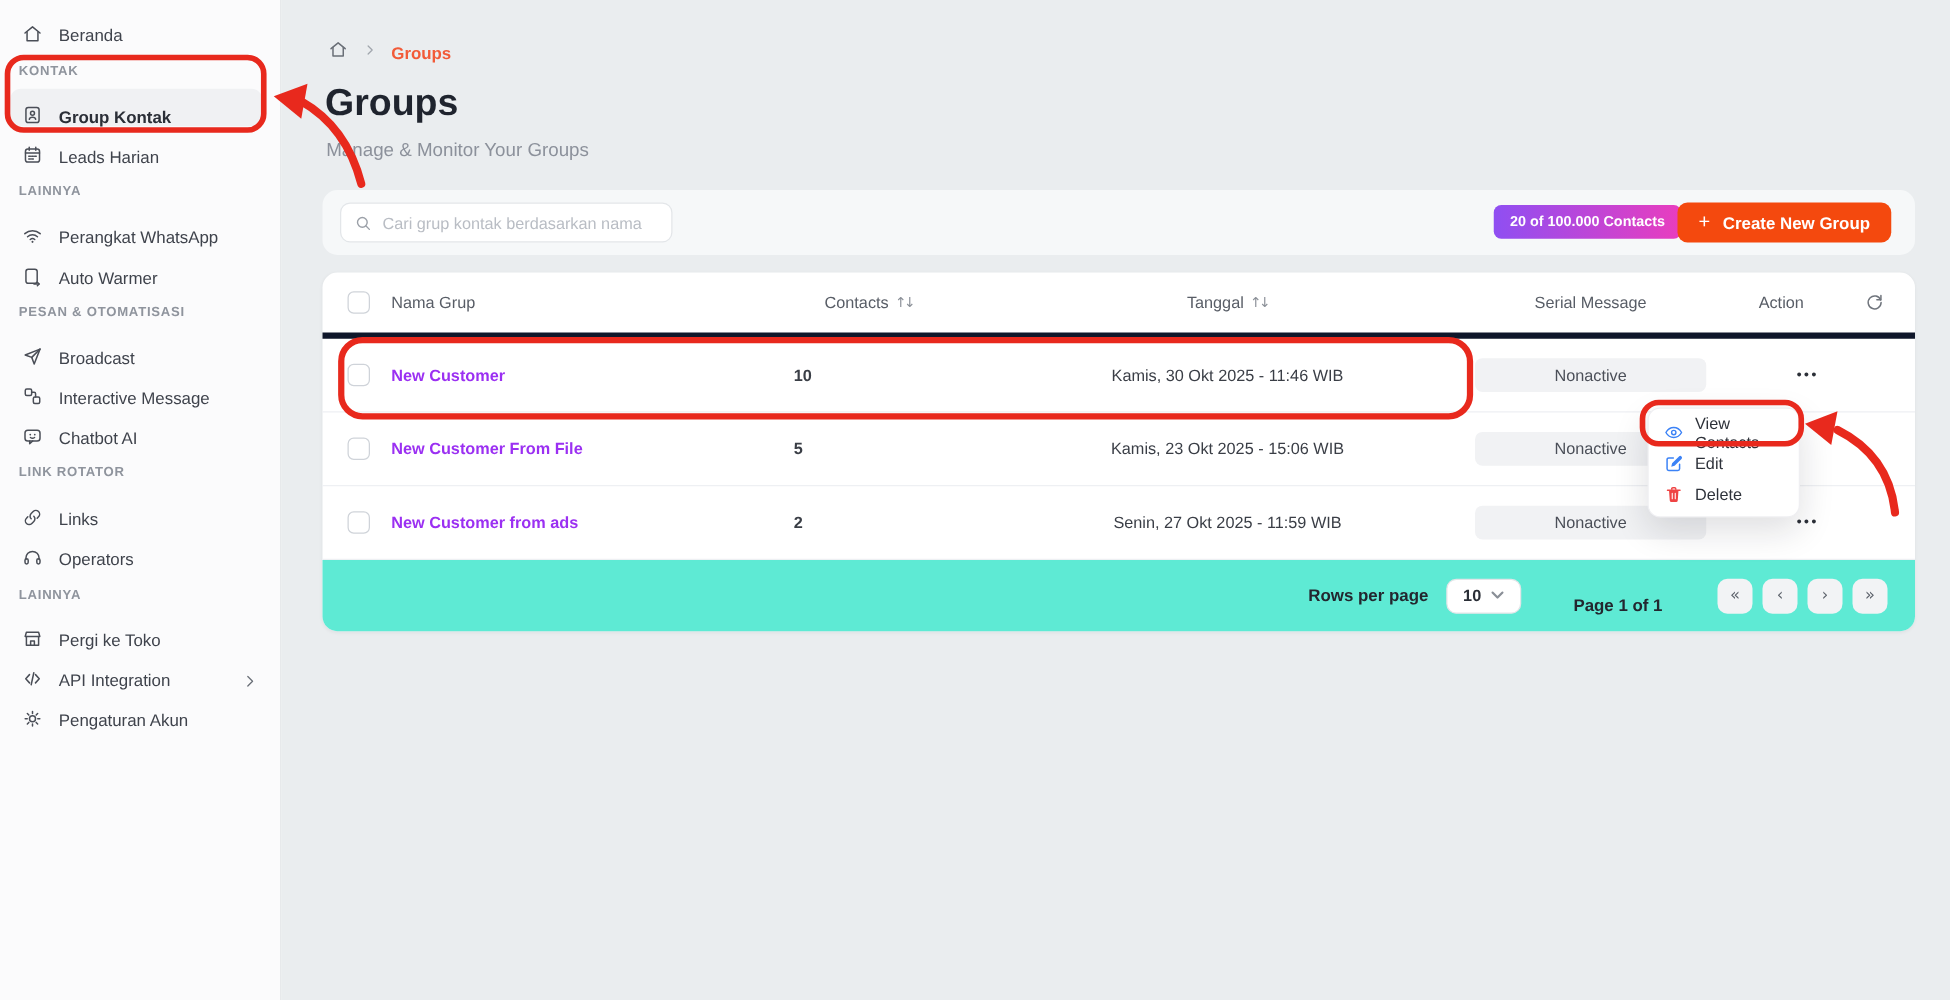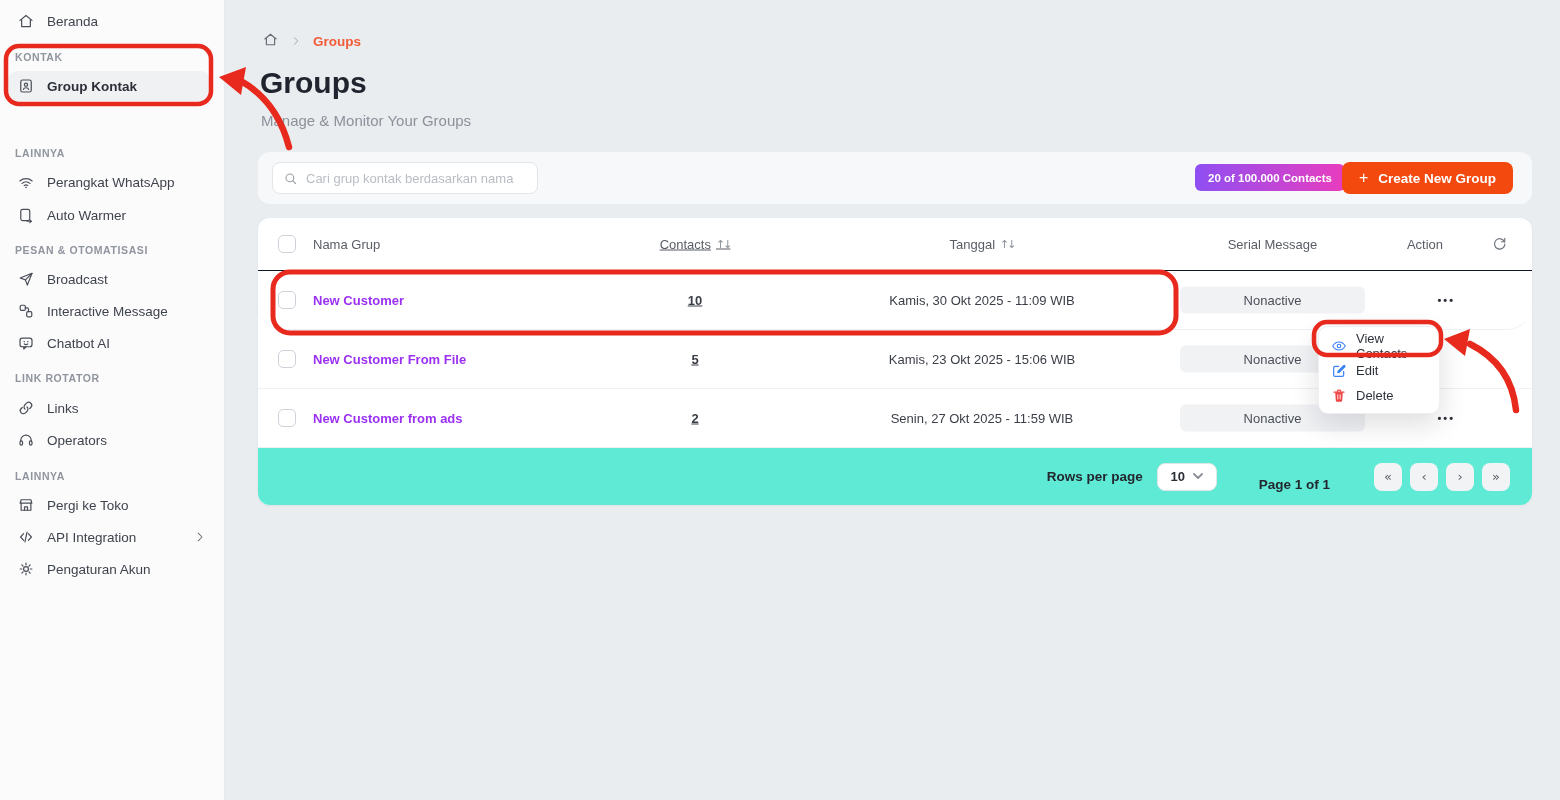--- a/index.html
+++ b/index.html
@@ -2,21 +2,21 @@
 <html><head>
 <meta charset="utf-8">
 <style>
   * { margin:0; padding:0; box-sizing:border-box; }
   html,body { width:1560px; height:800px; }
   body { font-family:"Liberation Sans","DejaVu Sans",sans-serif; background:#eaedef; }
   .app { position:relative; width:1560px; height:800px; overflow:hidden; background:#eaedef; }
 
   
   .sidebar { position:absolute; left:0; top:0; width:225px; height:800px; background:#fbfbfc; border-right:1px solid #e7e9eb; }
-  .srow { position:absolute; left:0; width:225px; height:30px; display:flex; align-items:center; padding-left:17px; gap:12px; cursor:pointer; }
+  .srow { position:absolute; left:0; width:225px; height:30px; display:flex; align-items:flex-end; padding-left:17px; gap:12px; cursor:pointer; }
   .srow .slabel { font-size:13.5px; color:#3f434c; }
   .srow.active .slabel { font-weight:700; color:#2b2f37; }
   .active-bg { position:absolute; left:8px; top:71px; width:202px; height:30px; background:#f0f1f3; border-radius:9px; }
   .ssec { position:absolute; left:15px; height:14px; font-size:10.5px; font-weight:700; letter-spacing:.6px; color:#8f949d; display:flex; align-items:center; }
   .sicon { width:18px; height:18px; display:flex; align-items:center; justify-content:center; flex:none; }
   .sicon svg { width:18px; height:18px; stroke:#4a4e57; fill:none; stroke-width:1.6; stroke-linecap:round; stroke-linejoin:round; }
   .sicon svg .fil { fill:#4a4e57; stroke:none; }
   .sub-chevron { position:absolute; right:18px; width:14px; height:14px; }
   .sub-chevron svg { width:14px; height:14px; stroke:#6b7078; fill:none; stroke-width:1.8; stroke-linecap:round; stroke-linejoin:round; }
 
@@ -33,27 +33,27 @@
   .search { position:absolute; left:14px; top:10px; width:266px; height:32px; background:#fff; border:1px solid #e3e6e9; border-radius:8px; display:flex; align-items:center; padding:0 10px; gap:8px; }
   .search svg { width:15px; height:15px; stroke:#9ba0a8; fill:none; stroke-width:1.8; stroke-linecap:round; flex:none; }
   .search input { border:none; outline:none; background:transparent; font-size:13px; color:#a16207; width:100%; font-family:inherit; }
   .search input::placeholder { color:#b9bdc4; }
   .contacts-badge { position:absolute; right:187px; top:12px; height:27px; padding:0 13px; border-radius:6px; background:linear-gradient(90deg,#8f4ff2,#e93dbe); color:#fff; font-size:11.5px; font-weight:600; display:flex; align-items:center; }
   .create-btn { position:absolute; right:19px; top:10px; height:32px; padding:0 17px; background:#f4490e; border:none; border-radius:8px; color:#fff; font-size:13.5px; font-weight:600; display:flex; align-items:center; gap:10px; cursor:pointer; font-family:inherit; }
   .create-btn .plus { font-size:16px; font-weight:400; line-height:1; }
 
   
   .card { position:absolute; left:258px; top:218px; width:1274px; height:287px; background:#fff; border-radius:12px; box-shadow:0 1px 3px rgba(16,24,40,.05); }
-  .thead { position:absolute; left:0; top:0; width:100%; height:53px; border-bottom:1px solid #0f172a; }
+  .thead { position:absolute; left:0; top:0; width:100%; height:53px; border-bottom:5px solid #0f172a; }
   .trow { position:absolute; left:0; width:100%; height:59px; border-bottom:1px solid #eef0f3; }
-  .trow.r0 { top:53px;border-radius:25px; } .trow.r1 { top:112px; } .trow.r2 { top:171px; }
+  .trow.r0 { top:53px; } .trow.r1 { top:112px; } .trow.r2 { top:171px; }
   .cell { position:absolute; top:50%; transform:translateY(-50%); }
   .c-check { left:20px; }
   .c-name  { left:55px; width:320px; font-size:13px; }
-  .c-contacts { left:377px; width:120px; text-align:center; font-size:13px; color:#3a3e46; font-weight:600;text-decoration:underline; }
+  .c-contacts { left:377px; width:120px; font-size:13px; color:#3a3e46; font-weight:600; }
   .c-date  { left:574px; width:300px; text-align:center; font-size:13px; color:#3a3e46; }
   .c-serial{ left:922px; width:185px; text-align:center; }
   .c-action{ left:1137px; width:60px; text-align:right; }
   .c-refresh { left:1233px; }
   .th { color:#585d66; font-size:13px; font-weight:500; display:flex; align-items:center; justify-content:center; gap:5px; }
   .th.left { justify-content:flex-start; }
   .sort { font-size:11px; color:#8a8f97; letter-spacing:-2px; font-family:"DejaVu Sans",sans-serif; }
   .checkbox { display:block; width:18px; height:18px; border:1.5px solid #cfd3d9; border-radius:5px; background:#fff; cursor:pointer; }
   .name-link { color:#9b30f2; font-weight:600; cursor:pointer; }
   .pill { display:inline-block; width:185px; height:27px; line-height:27px; background:#f1f2f4; border-radius:6px; font-size:13px; color:#4b4f58; }
@@ -101,20 +101,30 @@
     <div class="srow active" style="top:71px">
       <span class="sicon">
           <svg viewBox="0 0 24 24">
             <rect x="5" y="4" width="14" height="16" rx="2.5"></rect>
             <circle cx="12" cy="10.2" r="2.1"></circle>
             <path d="M8.6 16.6c.5-3 6.3-3 6.8 0"></path>
           </svg>
         </span>
       <span class="slabel">Group Kontak</span>
     </div>
+    <div class="srow" style="top:103px">
+      <span class="sicon">
+          <svg viewBox="0 0 24 24">
+            <rect x="4.5" y="5.5" width="15" height="14" rx="2.5"></rect>
+            <path d="M4.5 9.8h15M8.5 3.8v3M15.5 3.8v3"></path>
+            <path d="M8 13.2h1.8M11.1 13.2h1.8M14.2 13.2h1.8M8 16.2h1.8M11.1 16.2h1.8"></path>
+          </svg>
+        </span>
+      <span class="slabel">Leads Harian</span>
+    </div>
 
     <div class="ssec" style="top:146px">LAINNYA</div>
     <div class="srow" style="top:167px">
       <span class="sicon">
           <svg viewBox="0 0 24 24">
             <path d="M3.8 10.6a12.4 12.4 0 0 1 16.4 0"></path>
             <path d="M6.7 13.8a8 8 0 0 1 10.6 0"></path>
             <path d="M9.6 16.8a3.8 3.8 0 0 1 4.8 0"></path>
             <circle class="fil" cx="12" cy="19.3" r="1.1"></circle>
           </svg>
@@ -281,21 +291,21 @@
             </svg>
           </span>
       </div>
 
       <div class="trow r0">
         <span class="cell c-check">
             <span class="checkbox"></span>
           </span>
         <span class="cell c-name name-link">New Customer</span>
         <span class="cell c-contacts">10</span>
-        <span class="cell c-date">Kamis, 30 Okt 2025 - 11:09 WIB</span>
+        <span class="cell c-date">Kamis, 30 Okt 2025 - 11:46 WIB</span>
         <span class="cell c-serial"><span class="pill">Nonactive</span></span>
         <span class="cell c-action dots">•••</span>
       </div>
 
       <div class="trow r1">
         <span class="cell c-check">
             <span class="checkbox"></span>
           </span>
         <span class="cell c-name name-link">New Customer From File</span>
         <span class="cell c-contacts">5</span>

